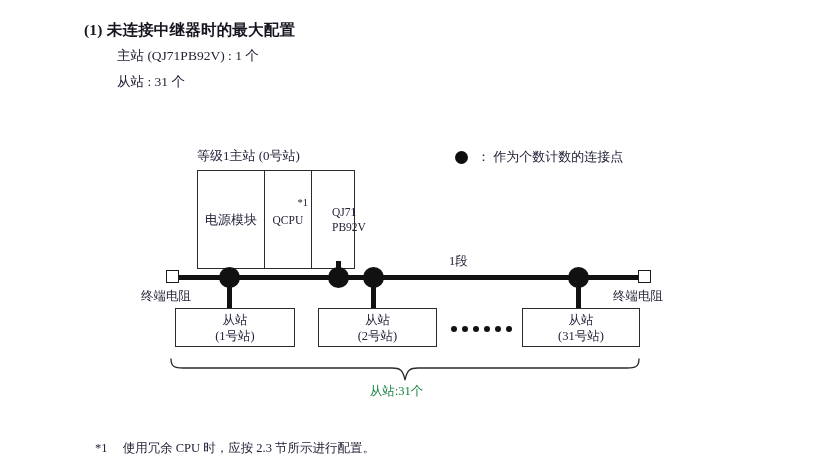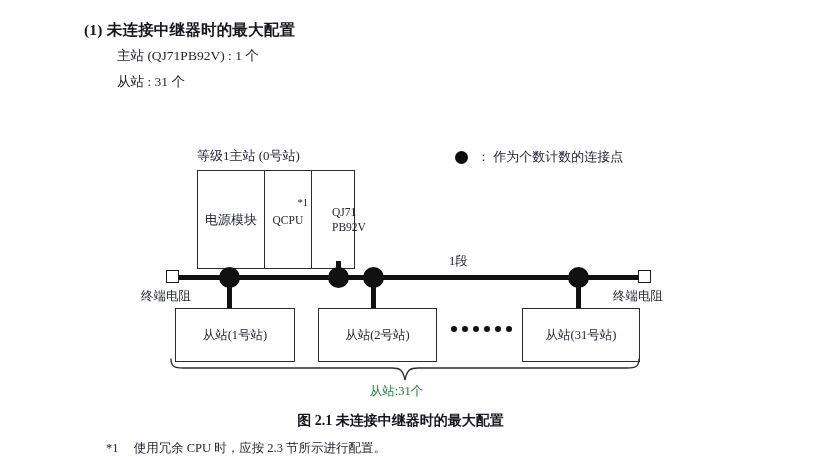--- a/index.html
+++ b/index.html
@@ -189,25 +189,25 @@
     top: 241px;
     font-size: 12.5px;
     color: #222238;
     white-space: nowrap;
   }
 
   
   .slave-box {
     position: absolute;
     top: 296px;
-    height: 54px;
+    height: 39px;
     border: 1.4px solid #2b2b2b;
     box-sizing: border-box;
     display: flex;
-    flex-direction: row;
+    flex-direction: column;
     align-items: center;
     justify-content: center;
     background: #ffffff;
   }
   .slave-box.b1 { left: 175px; width: 120px; }
   .slave-box.b2 { left: 318px; width: 119px; }
   .slave-box.b3 { left: 522px; width: 118px; }
   .slave-line {
     font-size: 12.5px;
     line-height: 1.28;
@@ -262,21 +262,21 @@
     width: 821px;
     text-align: center;
     font-size: 14px;
     font-weight: bold;
     color: #15151f;
   }
   .caption span { position: relative; left: -10px; }
 
   .footnote {
     position: absolute;
-    left: 106px;
+    left: 95px;
     top: 428px;
     font-size: 12.5px;
     color: #222238;
     white-space: nowrap;
   }
   .footnote .fn-mark { margin-right: 12px; }
 </style>
 </head>
 <body>
 
@@ -352,22 +352,19 @@
 
   <div class="brace-wrap">
     <svg width="470" height="24" viewBox="0 0 470 24" fill="none" xmlns="http://www.w3.org/2000/svg">
       <path d="M1 1 C1 9, 5 10, 13 10 L222 10 C230 10, 233 12, 235 22 C237 12, 240 10, 248 10 L457 10 C465 10, 469 9, 469 1" stroke="#2b2b2b" stroke-width="1.3" fill="none" stroke-linecap="round"></path>
     </svg>
   </div>
   <div class="brace-label">
     <span>从站:31个</span>
   </div>
 
-  <div class="caption">
-    <span>图 2.1  未连接中继器时的最大配置</span>
-  </div>
 
   <div class="footnote">
     <span class="fn-mark">*1</span>
     <span>使用冗余 CPU 时，应按 2.3 节所示进行配置。</span>
   </div>
 
 </div>
 
 </body></html>

